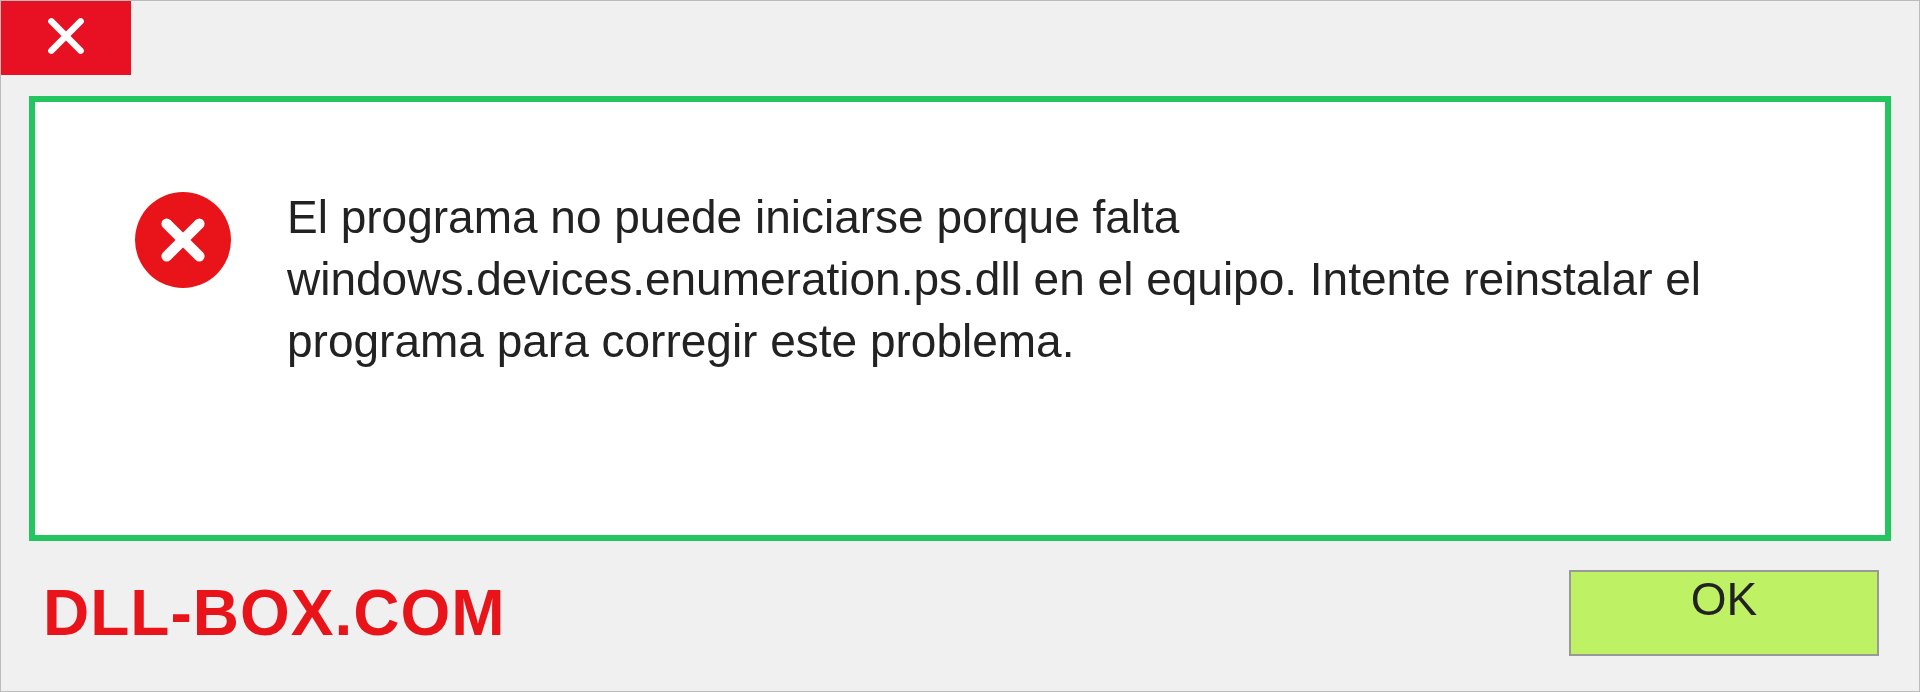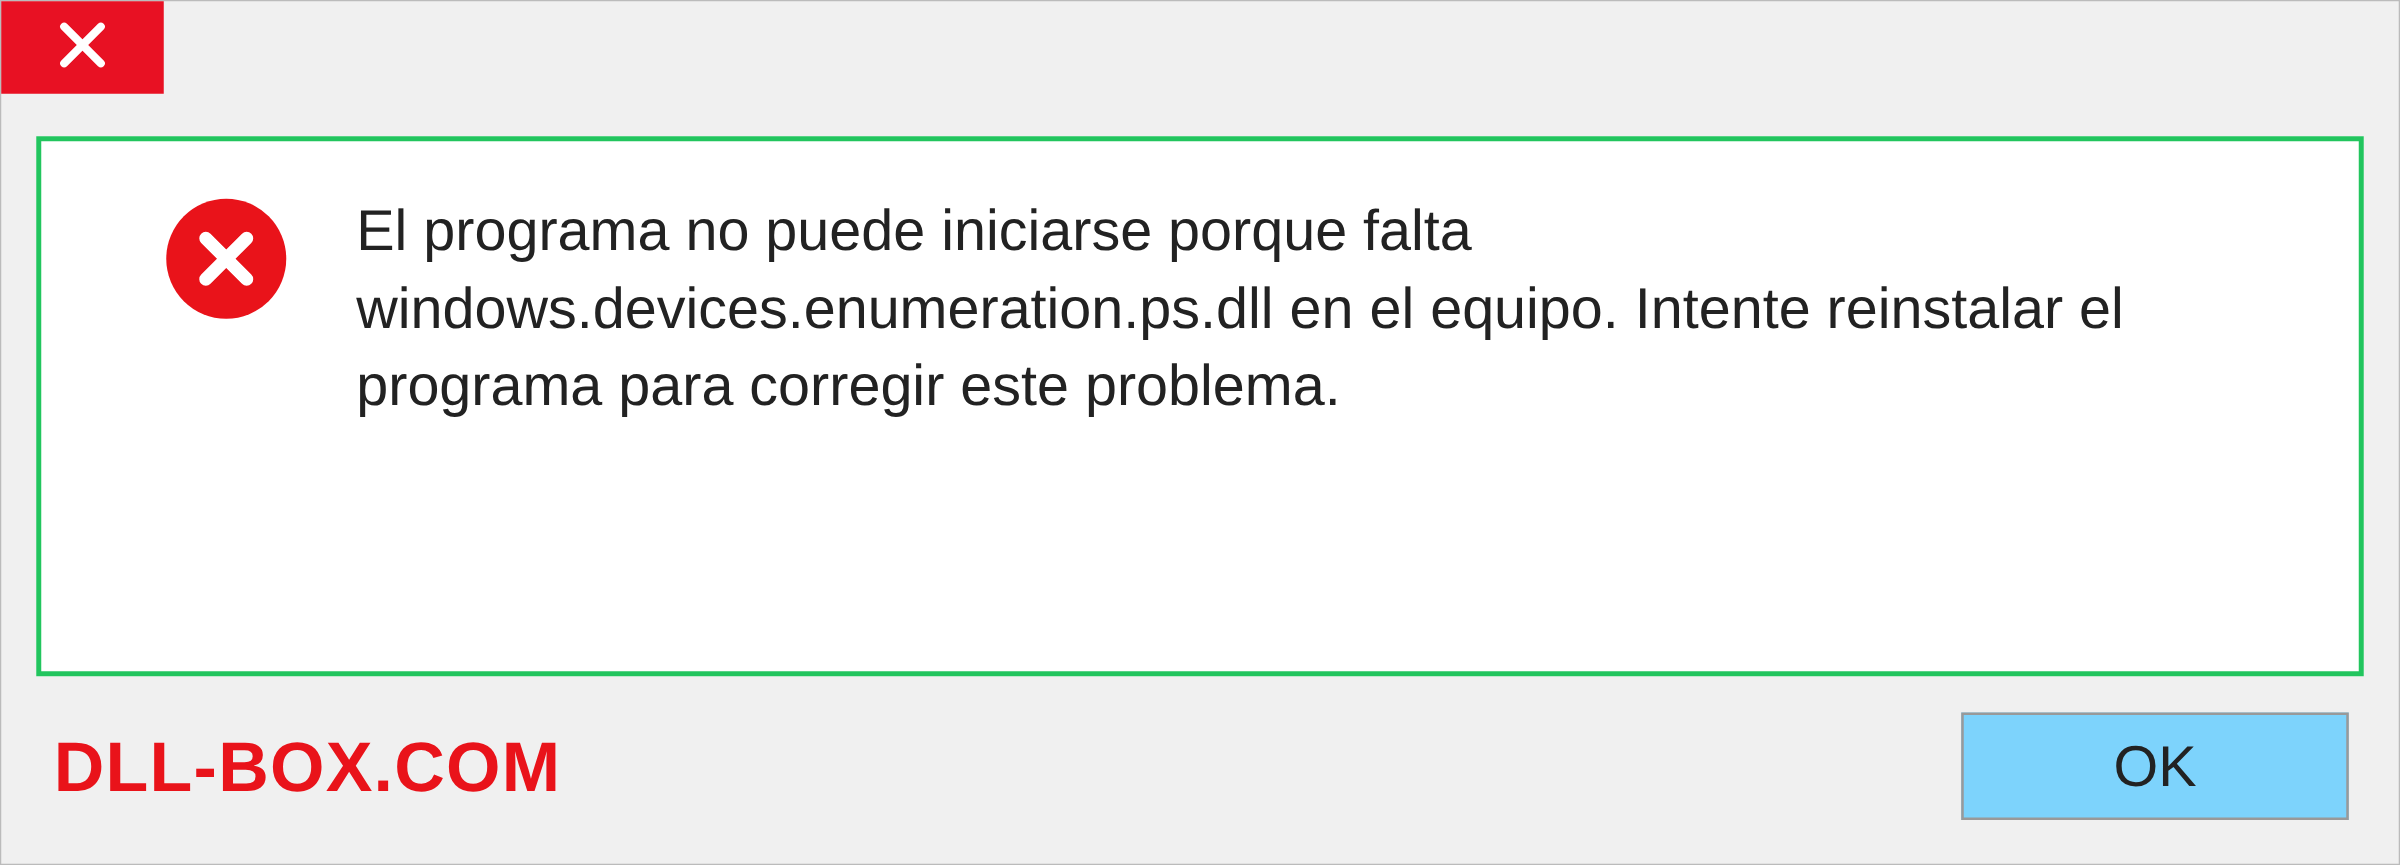--- a/index.html
+++ b/index.html
@@ -43,27 +43,27 @@
       display: flex;
       align-items: center;
       justify-content: center;
       cursor: pointer;
     }
     .close-button svg {
       width: 44px;
       height: 44px;
     }
     .content-panel {
-      margin: 20px 28px 0 28px;
+      margin: 7px 28px 0 28px;
       background: #fff;
-      border: 4px solid #22c55e;
+      border: 6px solid #22c55e;
       flex: 1;
       display: flex;
       align-items: flex-start;
-      padding: 40px 60px 40px 100px;
+      padding: 84px 60px 40px 100px;
     }
     .error-icon-circle {
       width: 96px;
       height: 96px;
       min-width: 96px;
       border-radius: 50%;
       background: #e9131a;
       display: flex;
       align-items: center;
       justify-content: center;
@@ -82,35 +82,35 @@
       font-weight: 400;
     }
     .footer {
       display: flex;
       align-items: center;
       justify-content: space-between;
       padding: 28px 40px 34px 42px;
       height: 150px;
     }
     .watermark {
-      font-size: 56px;
+      font-size: 64px;
       font-weight: 800;
       color: #e9131a;
       letter-spacing: 1px;
       font-family: Arial, sans-serif;
     }
     .ok-button {
-      background: #7dd3fc;
+      background: #bef264;
       border: 2px solid #999;
       width: 310px;
       height: 86px;
       font-size: 46px;
       color: #222;
       display: flex;
-      align-items: center;
+      align-items: flex-start;
       justify-content: center;
       cursor: pointer;
       font-family: "Segoe UI", Tahoma, Arial, sans-serif;
     }
   </style>
 </head>
 <body>
 
 <div class="dialog">
 

